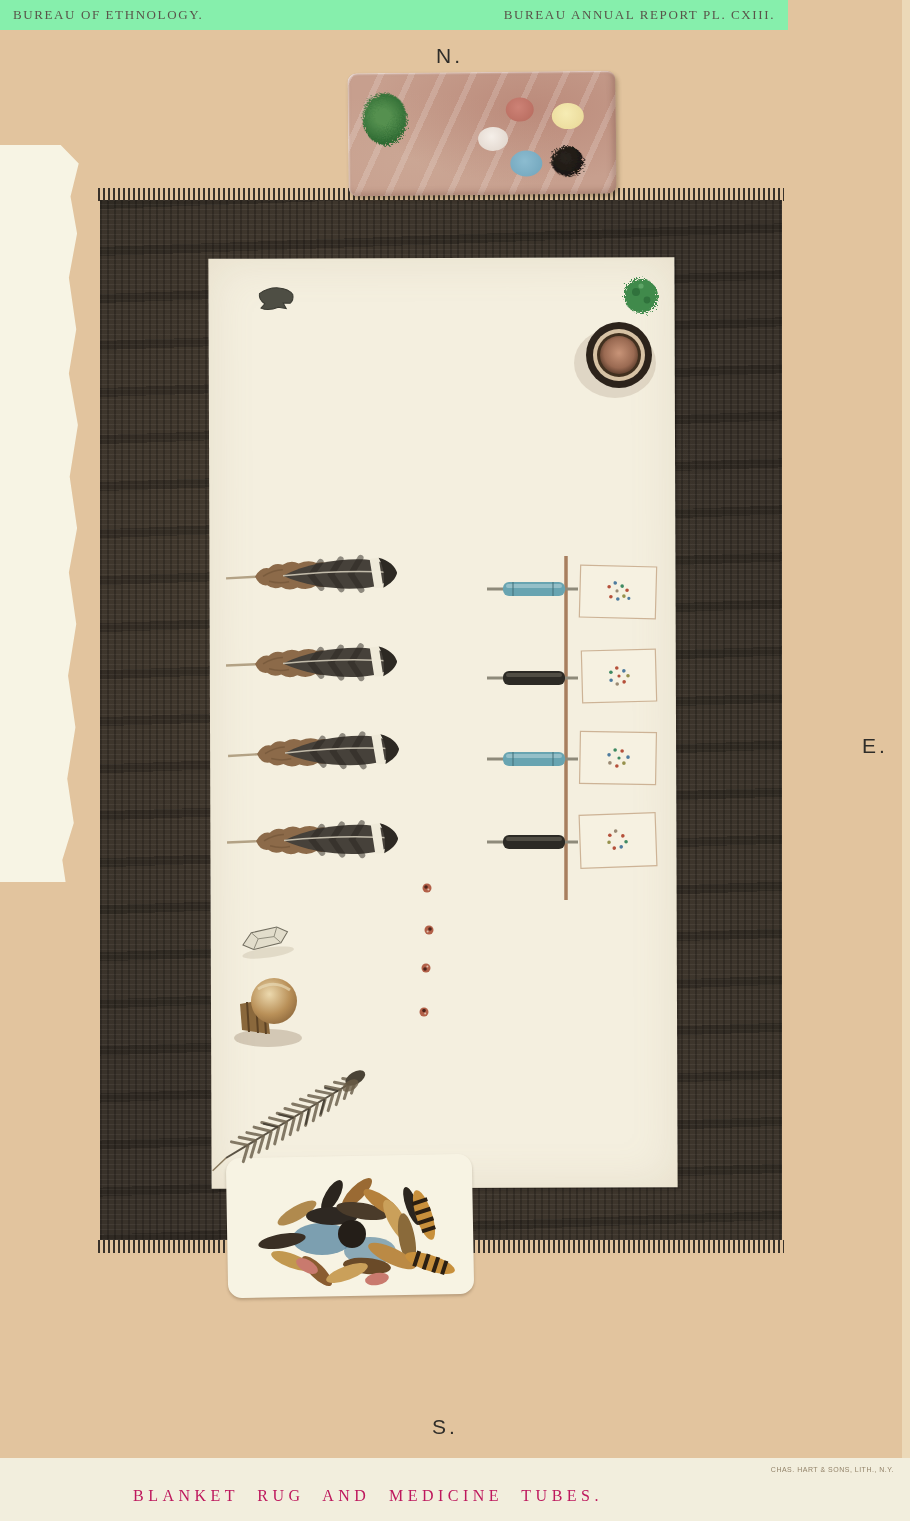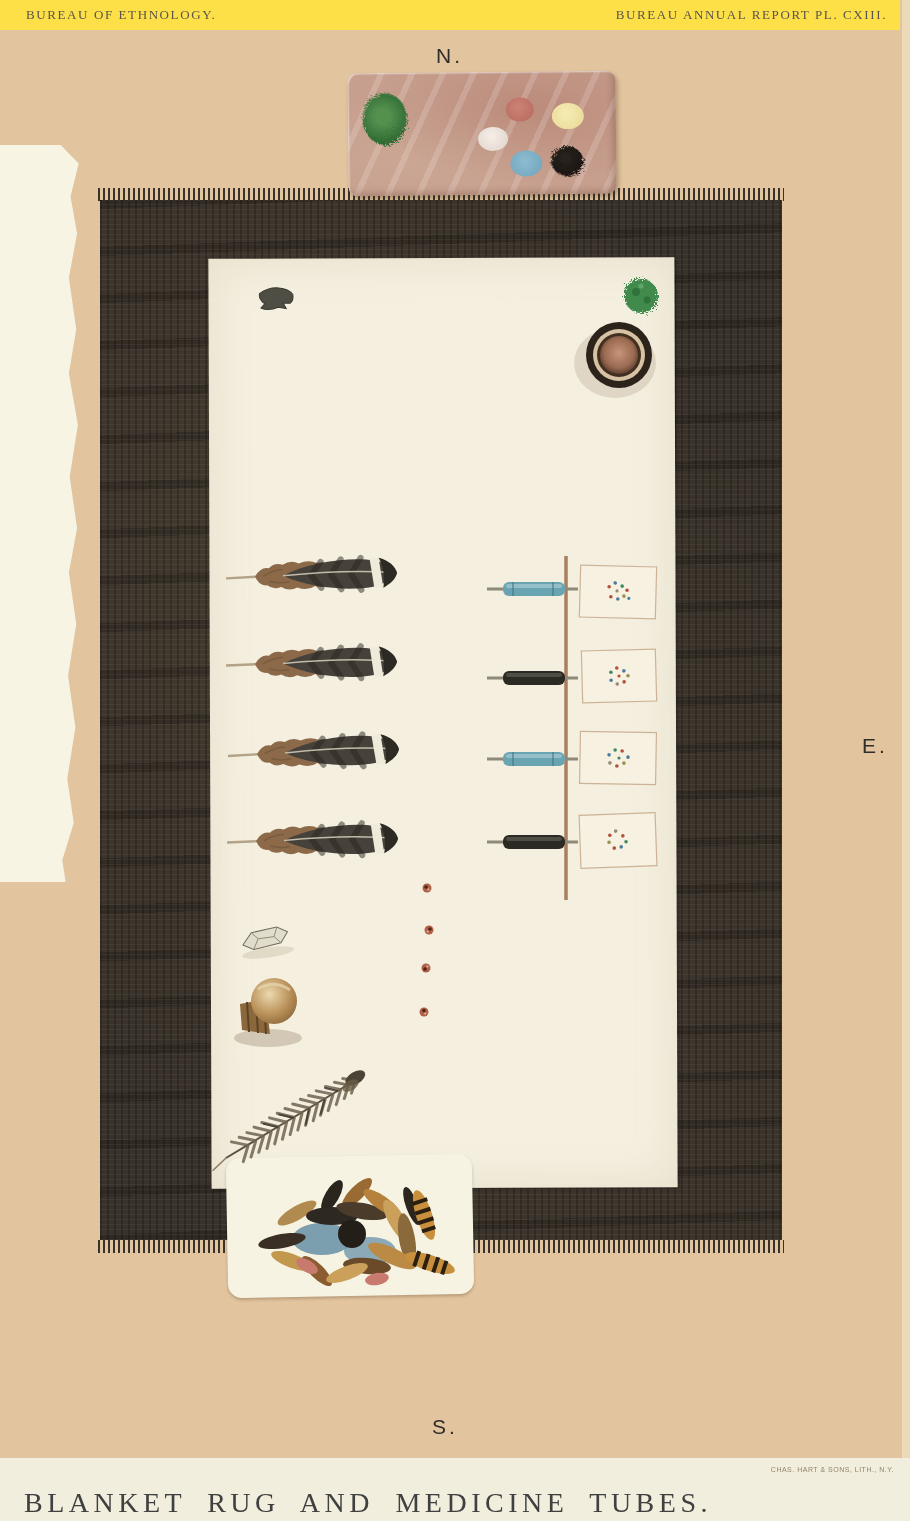--- a/index.html
+++ b/index.html
@@ -4,31 +4,31 @@
 <style>
   html,body{margin:0;padding:0;background:#b0a28c;}
   .plate{
     position:relative; width:910px; height:1521px; overflow:hidden;
     background:#e2c49e;
     font-family:"Liberation Serif", serif;
   }
   .abs{position:absolute;}
   
   .band-top{
-    left:0; top:0; width:900px; height:30px; background:#fde047; z-index:10;
+    left:0; top:0; width:788px; height:30px; background:#86efac; z-index:10;
     display:flex; justify-content:space-between; align-items:flex-start;
-    box-sizing:border-box; padding:7px 13px 0 26px;
+    box-sizing:border-box; padding:7px 13px 0 13px;
     color:#59544a; font-size:13px; letter-spacing:1.6px;
   }
   .band-bottom{
     left:0; top:1458px; width:910px; height:63px; background:#f2eedd; z-index:10;
   }
   .caption{
     left:0; top:1487px; width:736px; text-align:center; z-index:11;
-    color:#404040; font-size:28px; letter-spacing:4.5px; word-spacing:10px;
+    color:#be185d; font-size:16px; letter-spacing:4.5px; word-spacing:10px;
   }
   .credit{
     right:16px; top:1466px; z-index:11; color:#93836a;
     font-size:7px; letter-spacing:.5px; font-family:"Liberation Sans", sans-serif;
   }
   .page-edge{ right:0; top:0; width:8px; height:1521px; background:#ecd9b8; z-index:1; }
   
   .compass{
     z-index:9; color:#2f2d29; font-family:"Liberation Sans", sans-serif;
     font-size:21px; letter-spacing:3px;

